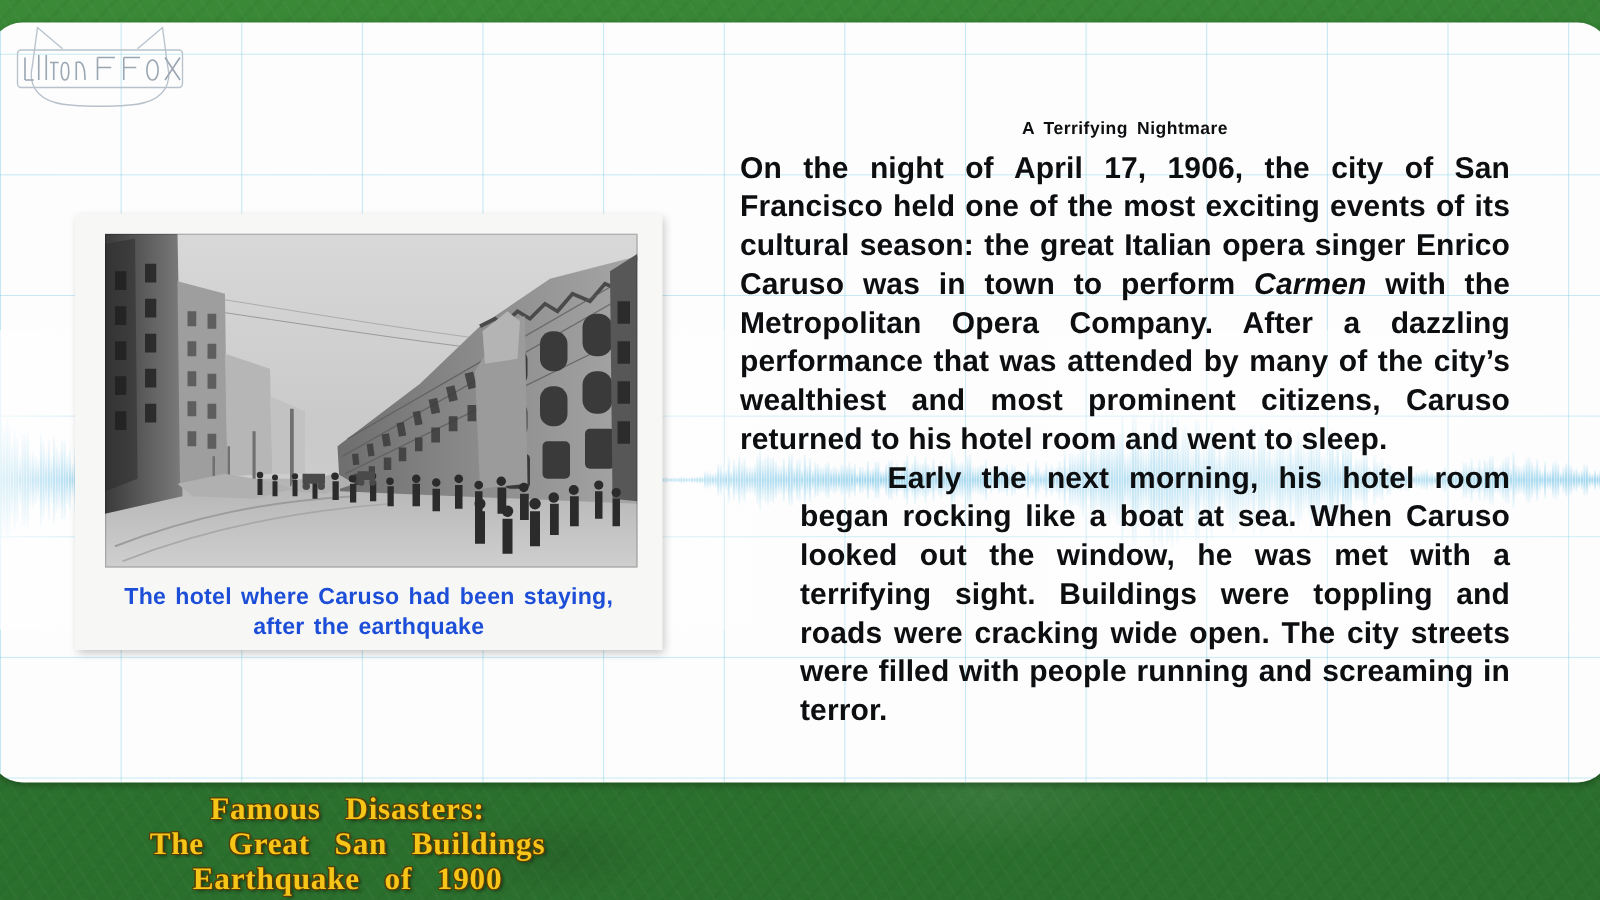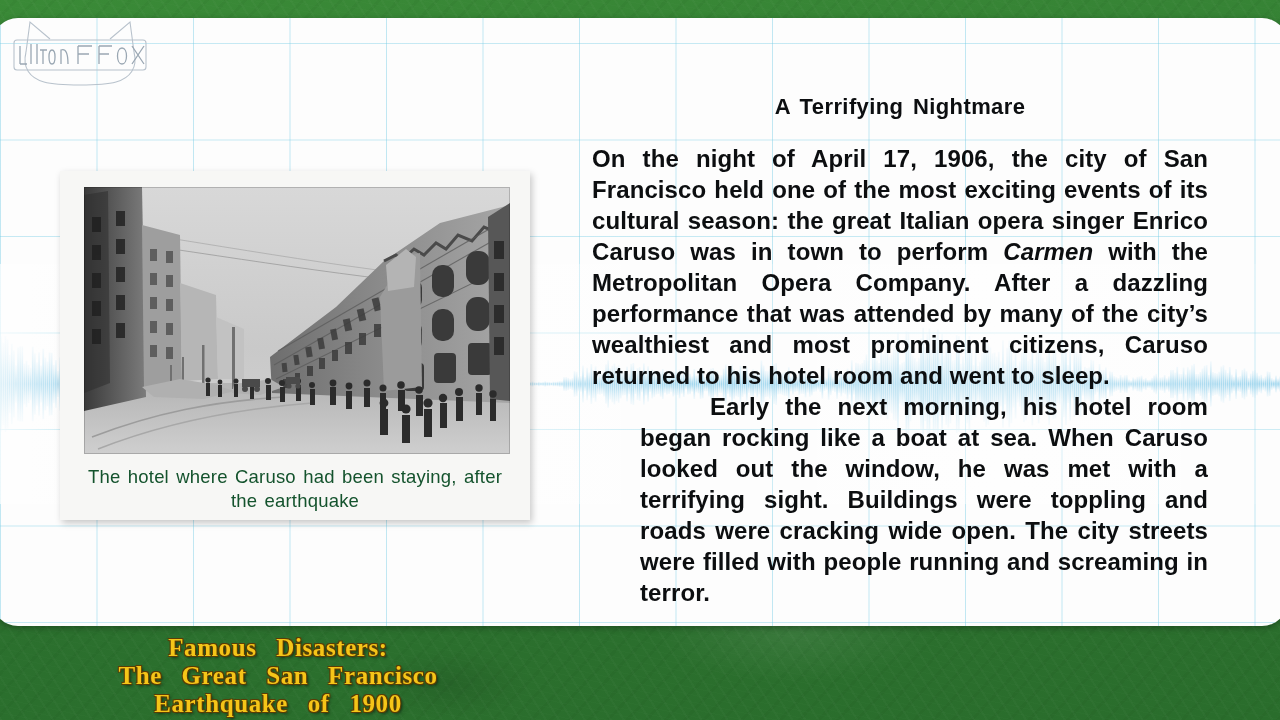--- a/index.html
+++ b/index.html
@@ -108,43 +108,43 @@
     background: #9a9a9a;
   }
   #photo-frame svg { display: block; width: 100%; height: 100%; }
   #photo-caption {
     position: absolute;
     left: 18px;
     right: 18px;
     top: 294px;
     text-align: center;
     font-size: 18.5px;
-    font-weight: normal;
+    font-weight: bold;
     line-height: 24px;
-    color: #14532d;
+    color: #1d4ed8;
     letter-spacing: 0.2px;
     word-spacing: 2px;
   }
 
   
   #reading {
     position: absolute;
     left: 600px;
     top: 76px;
     width: 616px;
     z-index: 5;
   }
   #reading-title {
     text-align: center;
-    font-size: 22px;
+    font-size: 14px;
     font-weight: bold;
     color: #0c0e10;
     letter-spacing: 0.4px;
     word-spacing: 3px;
-    margin-bottom: 23px;
+    margin-bottom: 9px;
   }
   .para {
     font-size: 24px;
     font-weight: bold;
     line-height: 31px;
     color: #0c0e10;
     text-align: justify;
     text-align-last: left;
     letter-spacing: 0.1px;
   }
@@ -1092,17 +1092,17 @@
       <div id="paragraphs">
           <div class="para"><span>On the night of April 17, 1906, the city of San Francisco held one of the most exciting events of its cultural season: the great Italian opera singer Enrico Caruso was in town to perform </span><i>Carmen</i><span> with the Metropolitan Opera Company. After a dazzling performance that was attended by many of the city’s wealthiest and most prominent citizens, Caruso returned to his hotel room and went to sleep.</span></div>
           <div class="para"><span>Early the next morning, his hotel room began rocking like a boat at sea. When Caruso looked out the window, he was met with a terrifying sight. Buildings were toppling and roads were cracking wide open. The city streets were filled with people running and screaming in terror.</span></div>
         </div>
     </div>
 
   </div>
 
   <div id="bottom-title">
     <span class="t-line">Famous  Disasters:</span>
-    <span class="t-line">The  Great  San  Francisco</span>
+    <span class="t-line">The  Great  San  Buildings</span>
     <span class="t-line">Earthquake  of  1900</span>
   </div>
 
 </div>
 
 </body></html>

